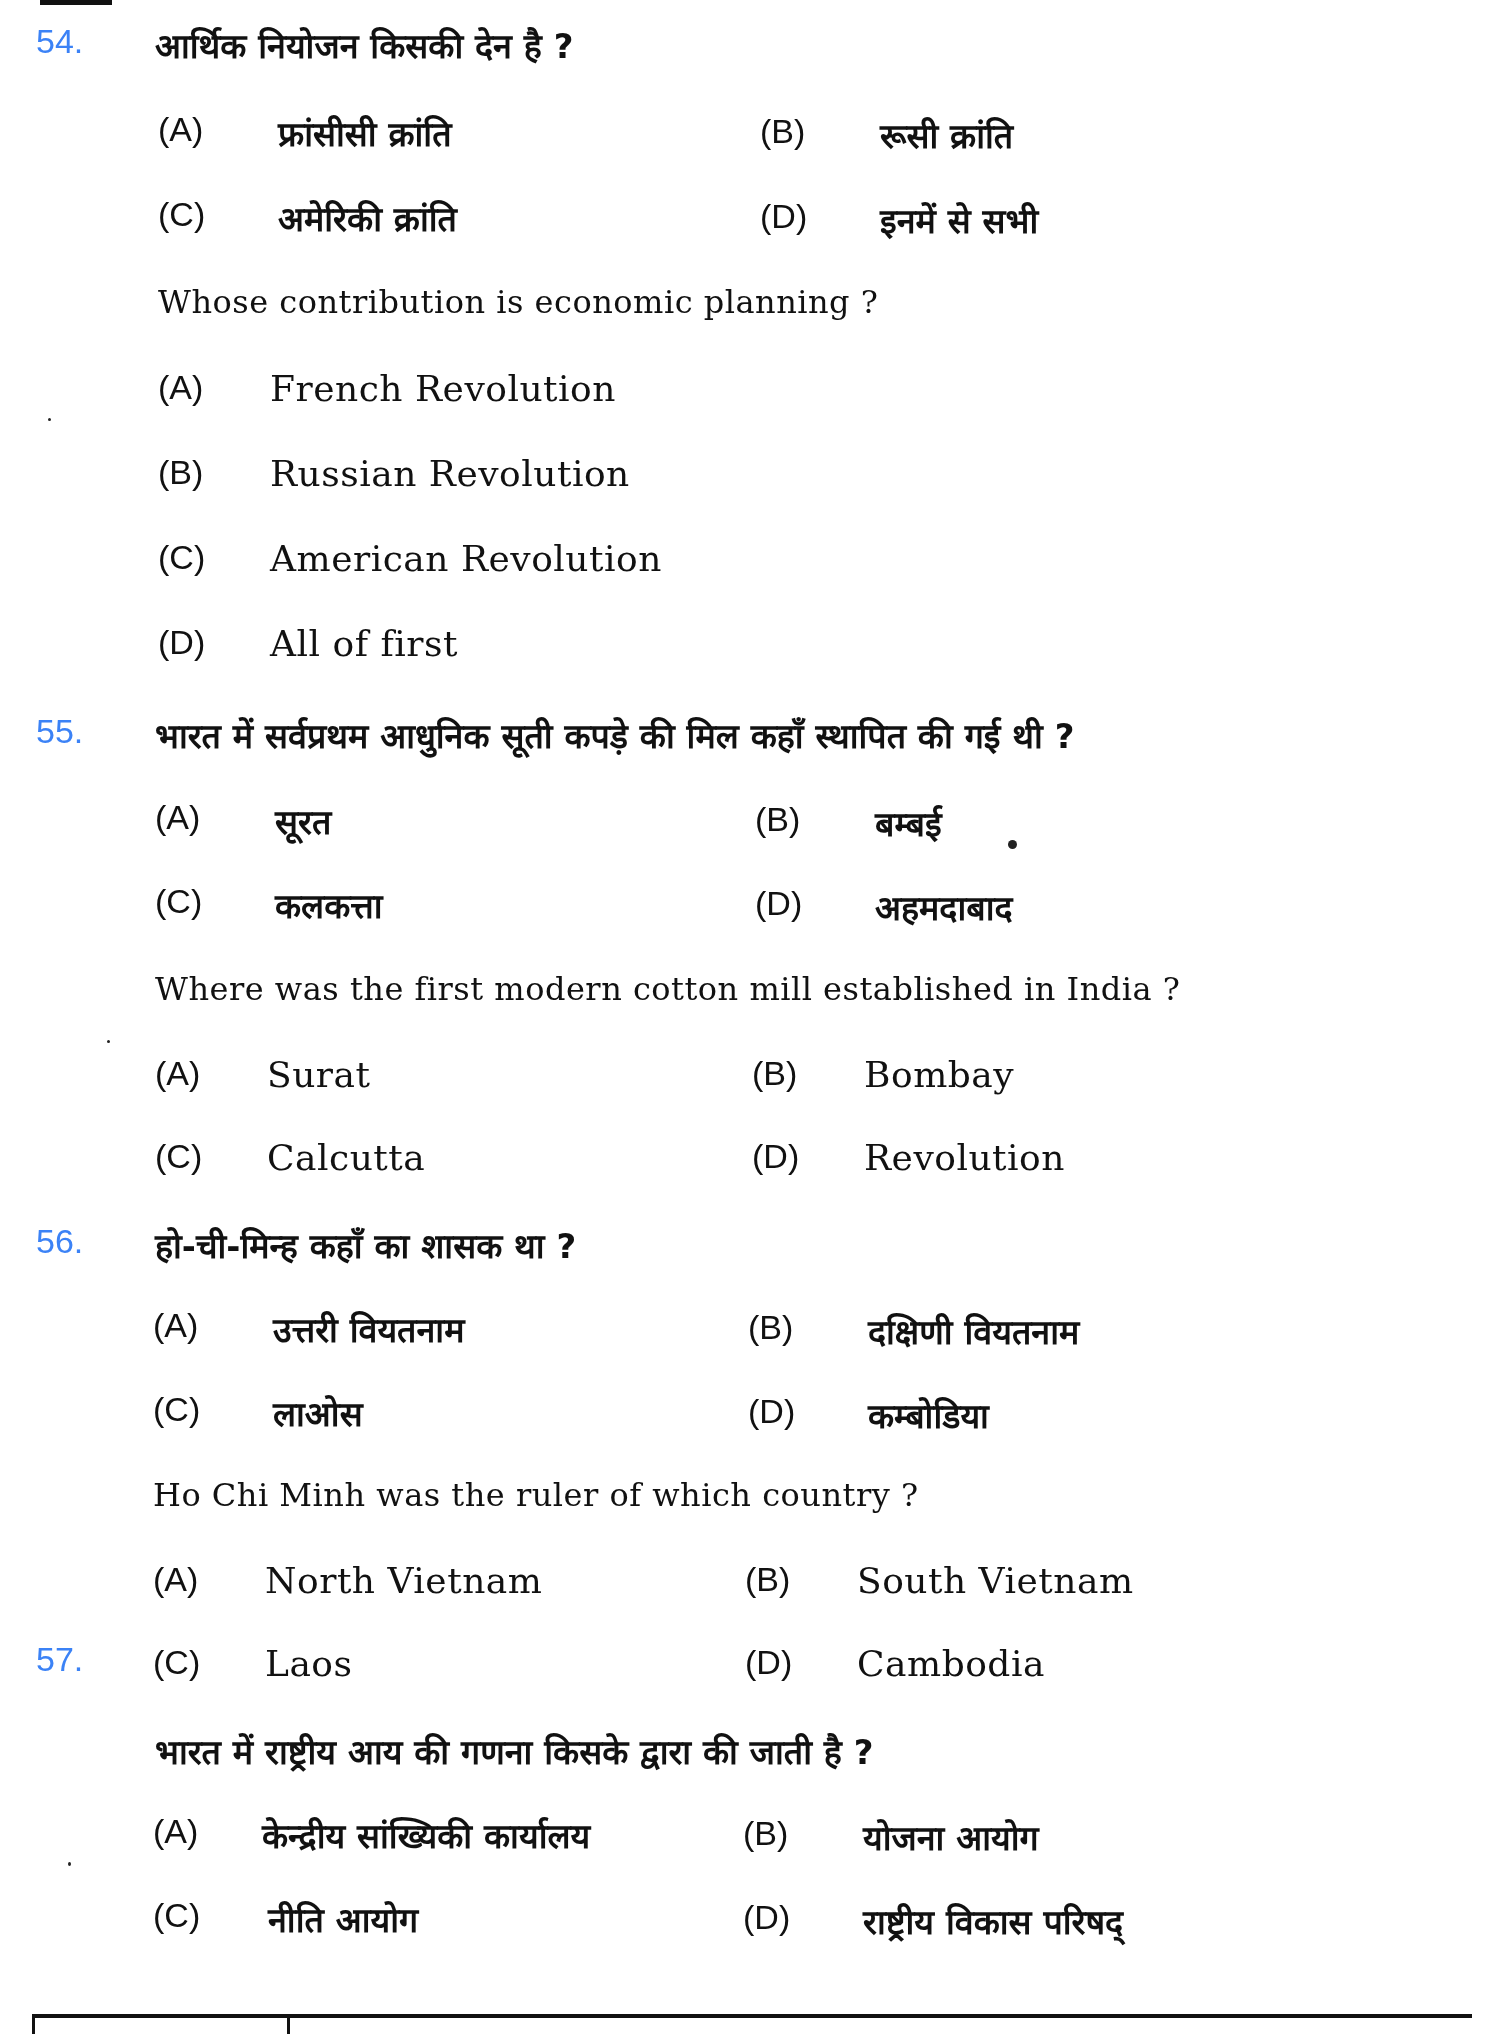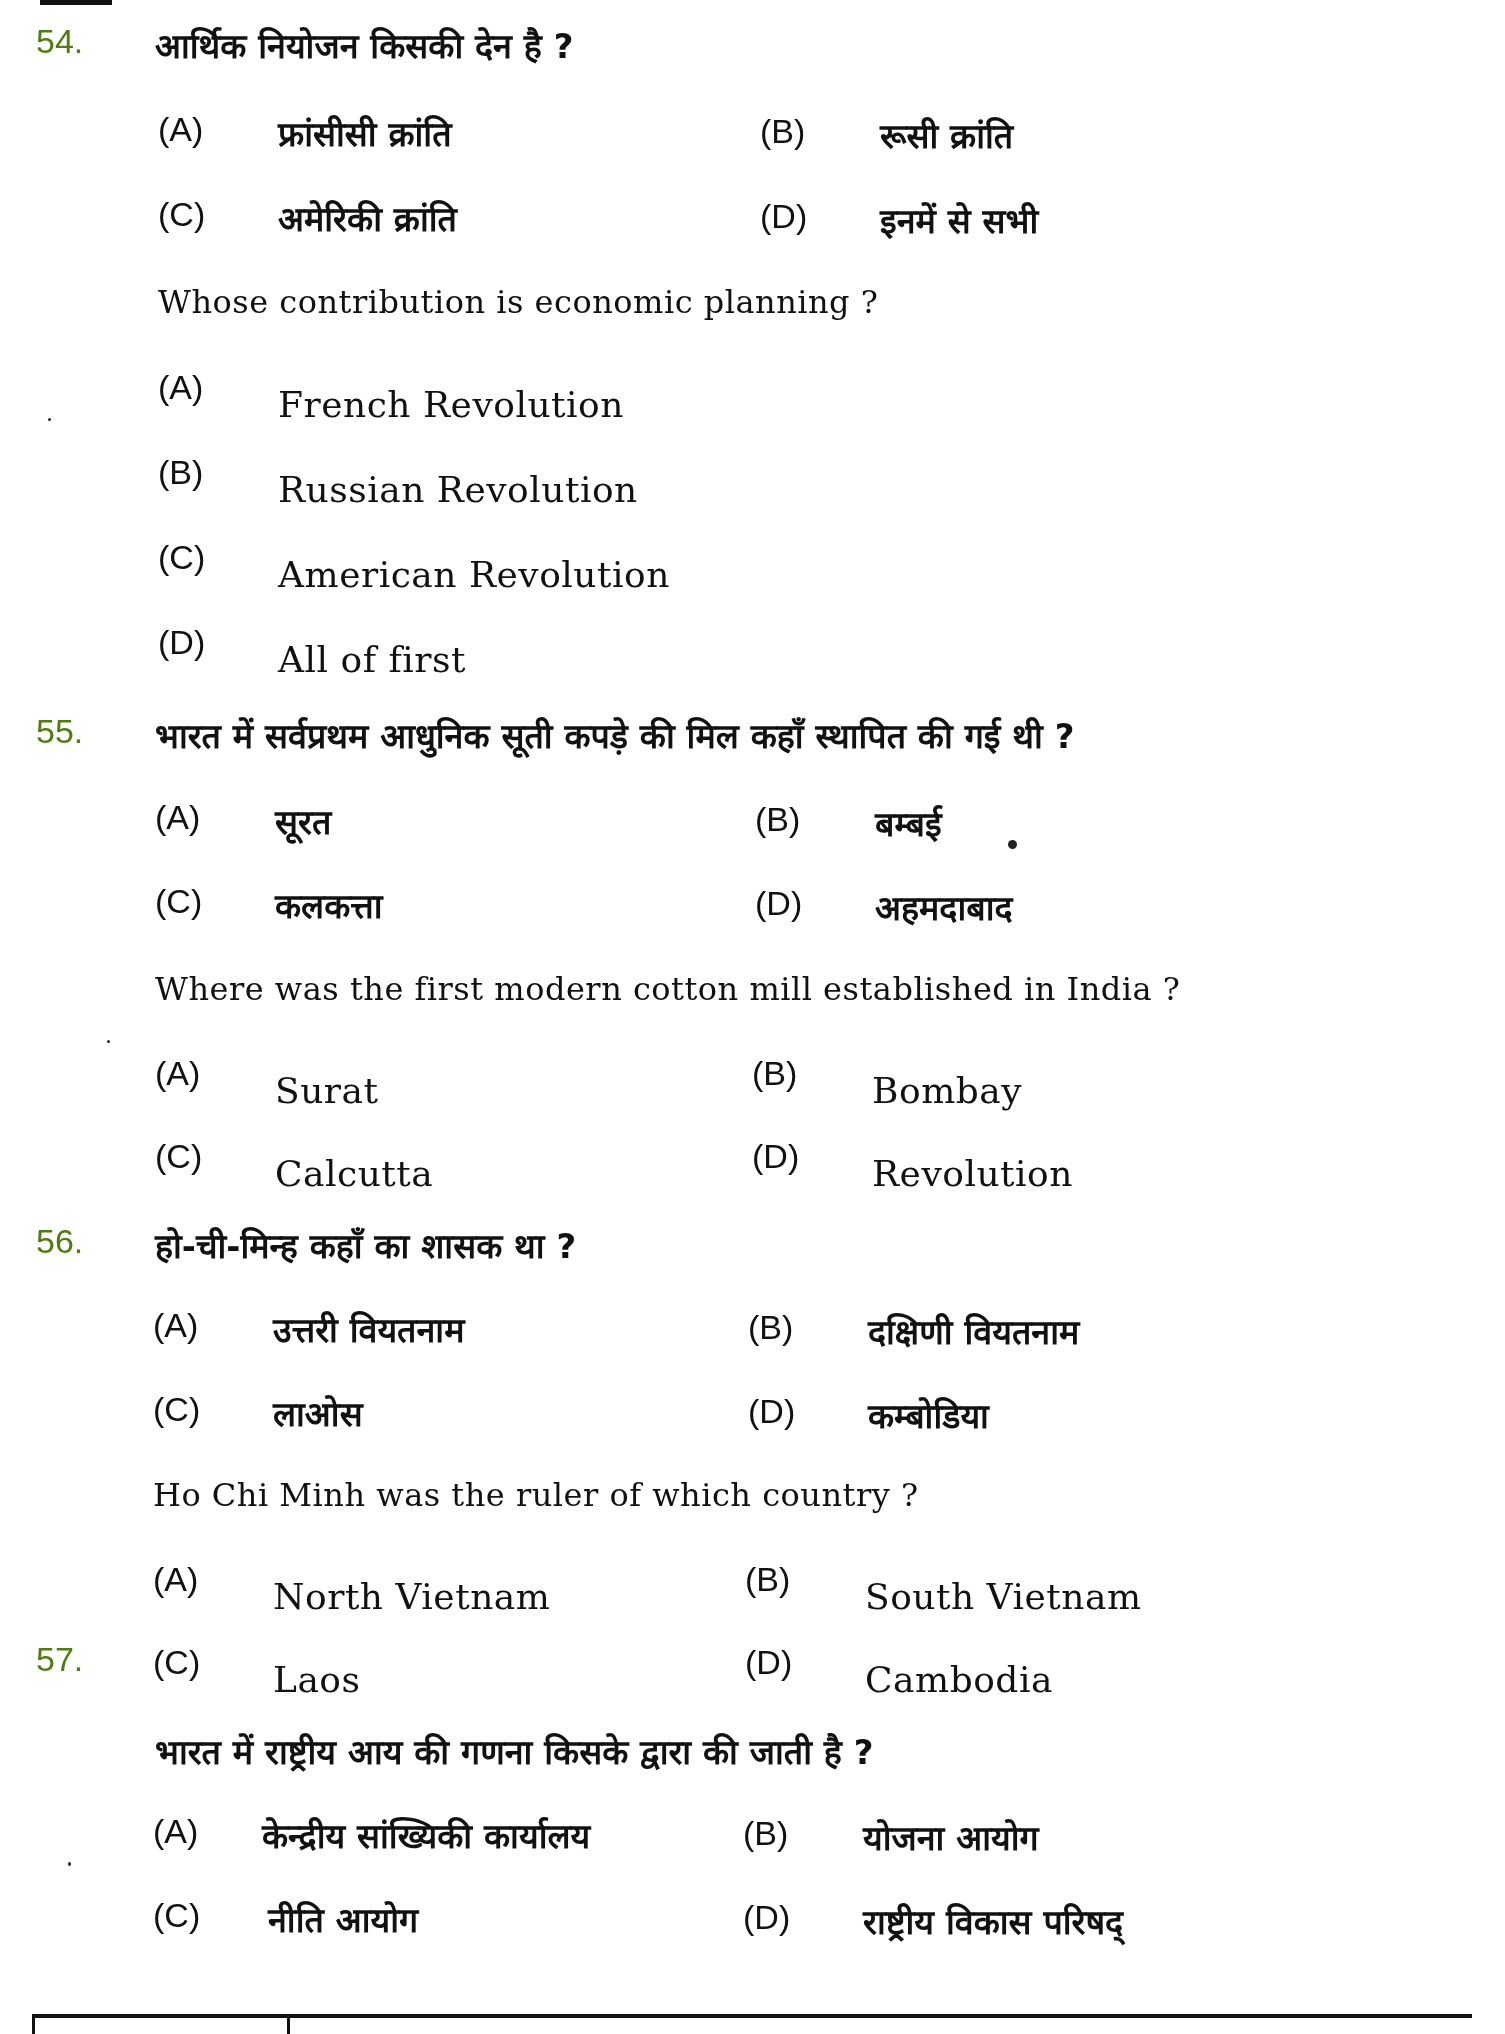--- a/index.html
+++ b/index.html
@@ -26,21 +26,21 @@
     .question {
       position: absolute;
       left: 0;
       width: 1505px;
     }
     .qnum {
       position: absolute;
       left: 36px;
       font-family: "Liberation Sans", sans-serif;
       font-size: 34px;
-      color: #4d7c0f;
+      color: #3b82f6;
     }
     .qtext-hi {
       position: absolute;
       left: 155px;
       font-family: "DejaVu Sans", sans-serif;
       font-size: 34px;
       font-weight: bold;
       white-space: nowrap;
     }
     .qtext-en {
@@ -63,25 +63,24 @@
     }
     .opt-text-hi {
       position: absolute;
       left: 120px;
       font-family: "DejaVu Sans", sans-serif;
       font-size: 34px;
       font-weight: bold;
     }
     .opt-text-en {
       position: absolute;
-      left: 120px;
+      left: 112px;
       font-family: "DejaVu Serif", serif;
       font-size: 36px;
       letter-spacing: 0.5px;
-      margin-top: 16px;
     }
     .footer-rule {
       position: absolute;
       left: 32px;
       top: 2014px;
       width: 1440px;
       height: 4px;
       background: #111;
     }
     .footer-box {

